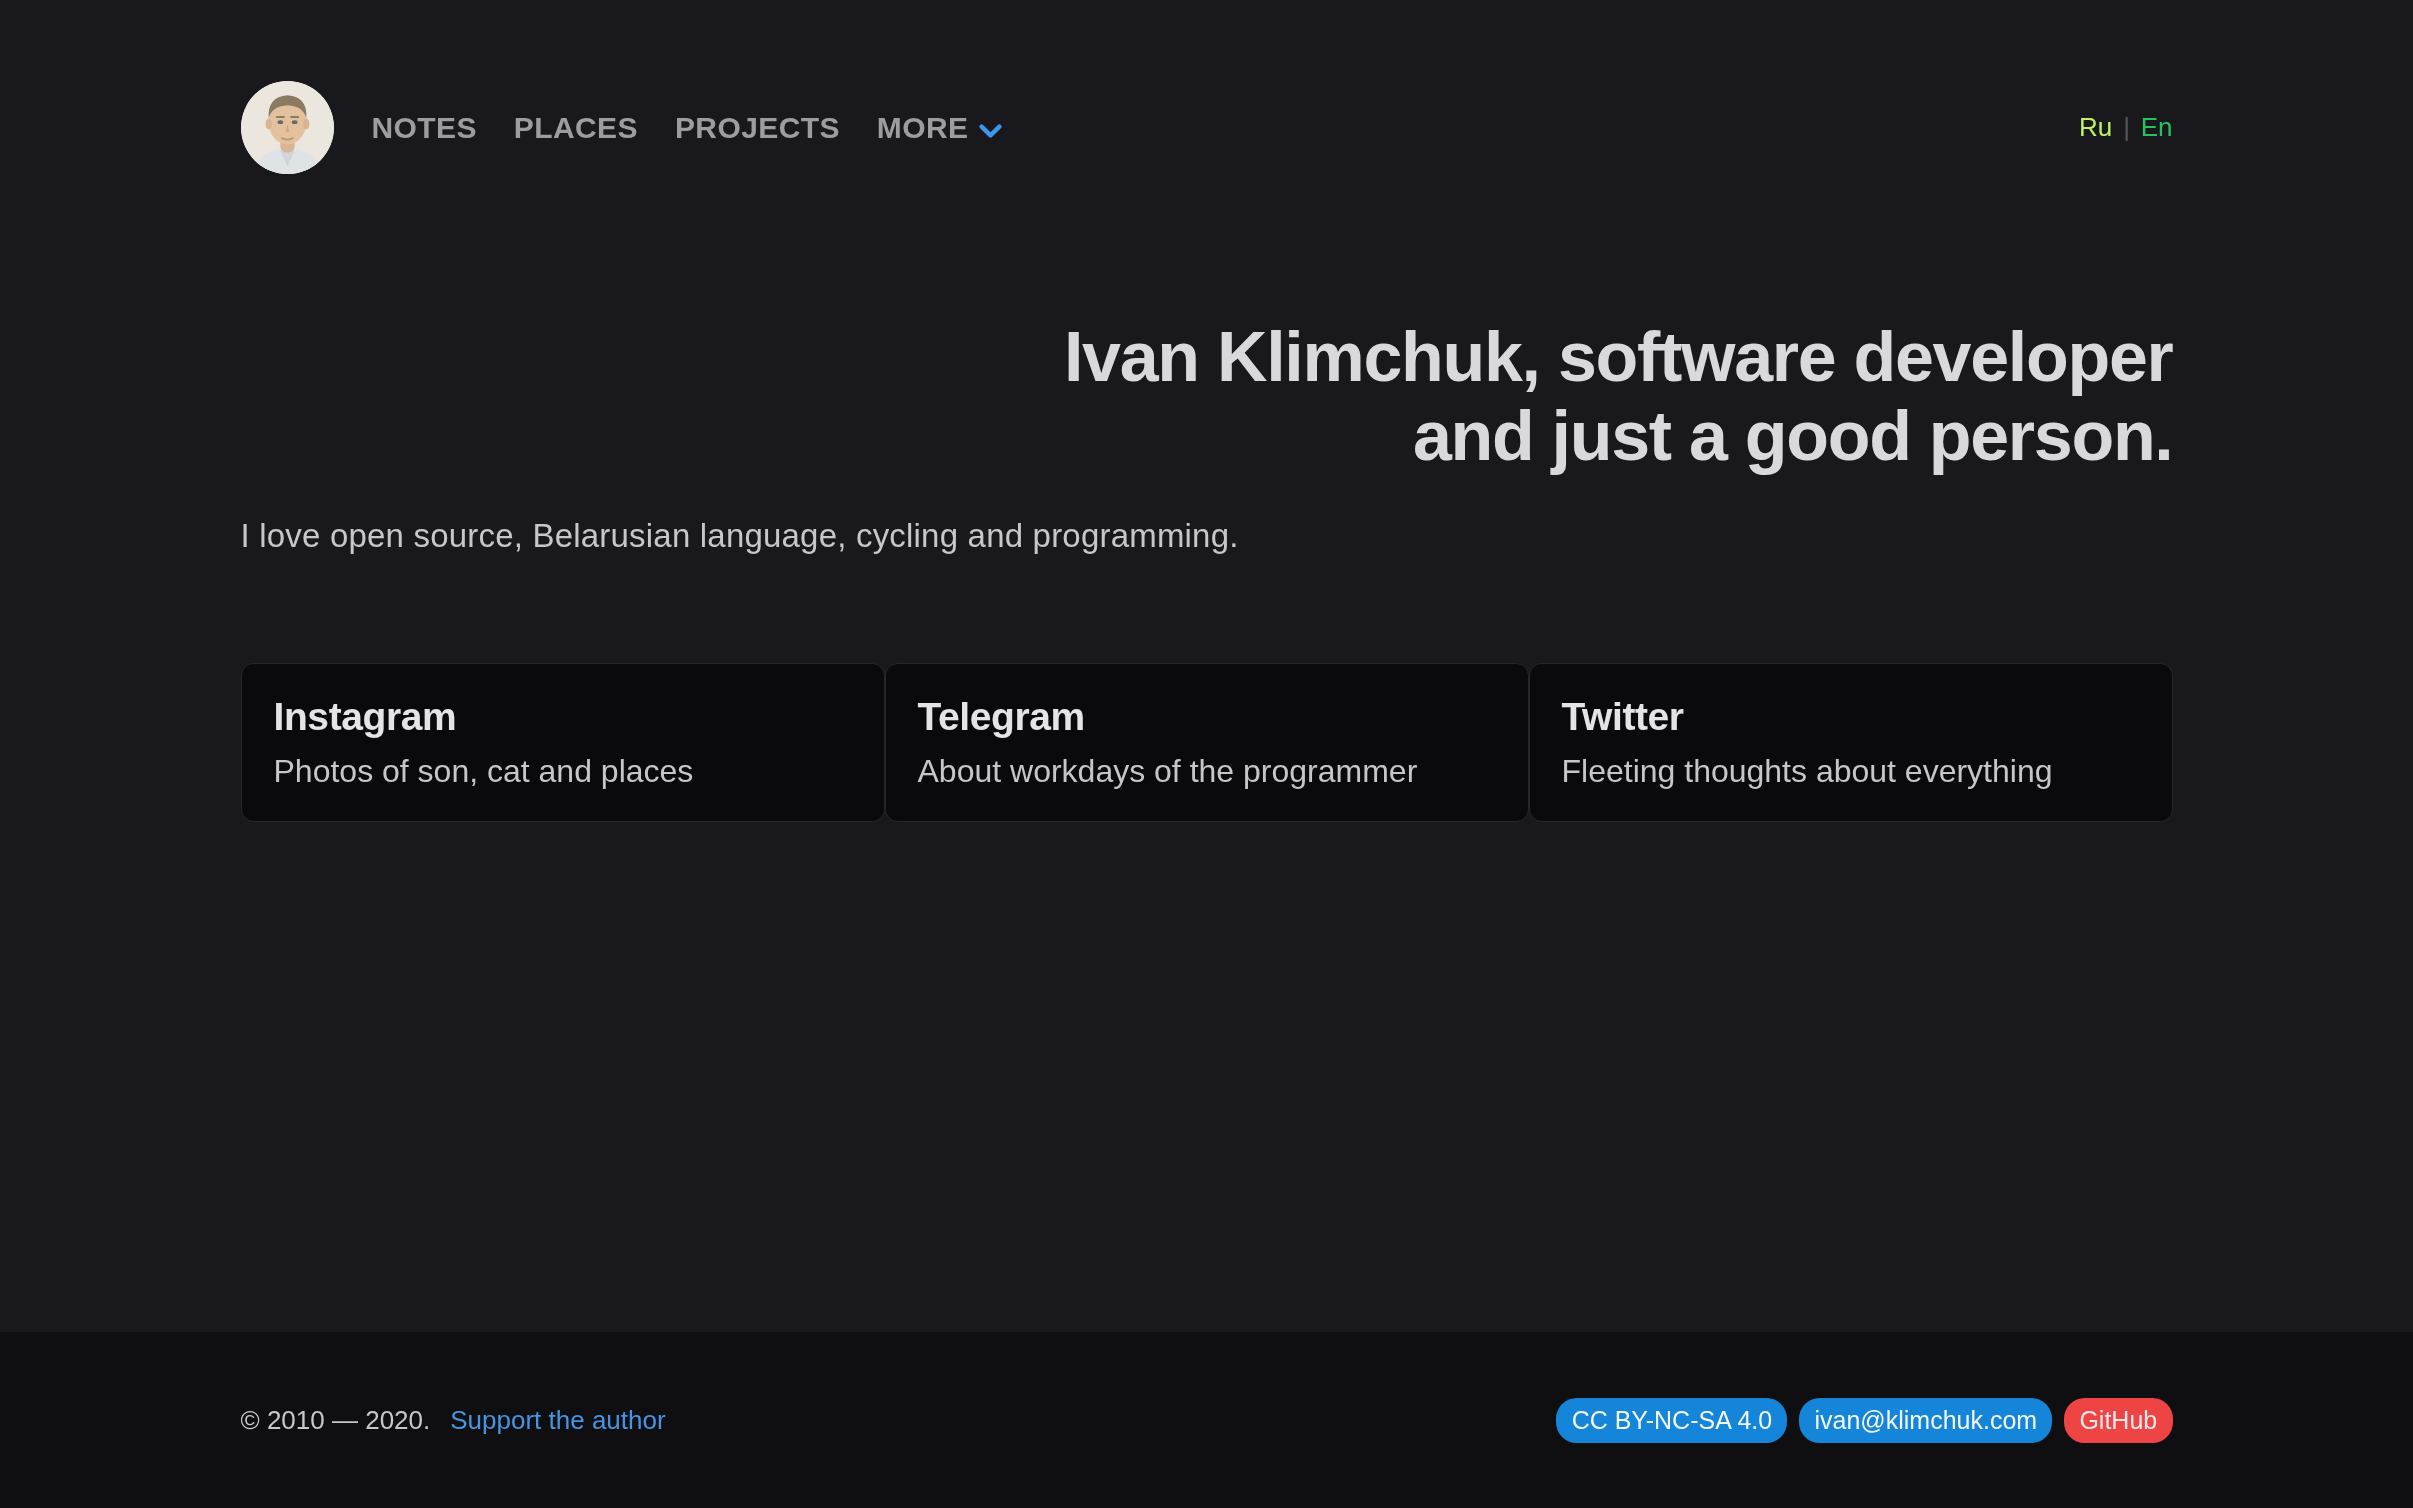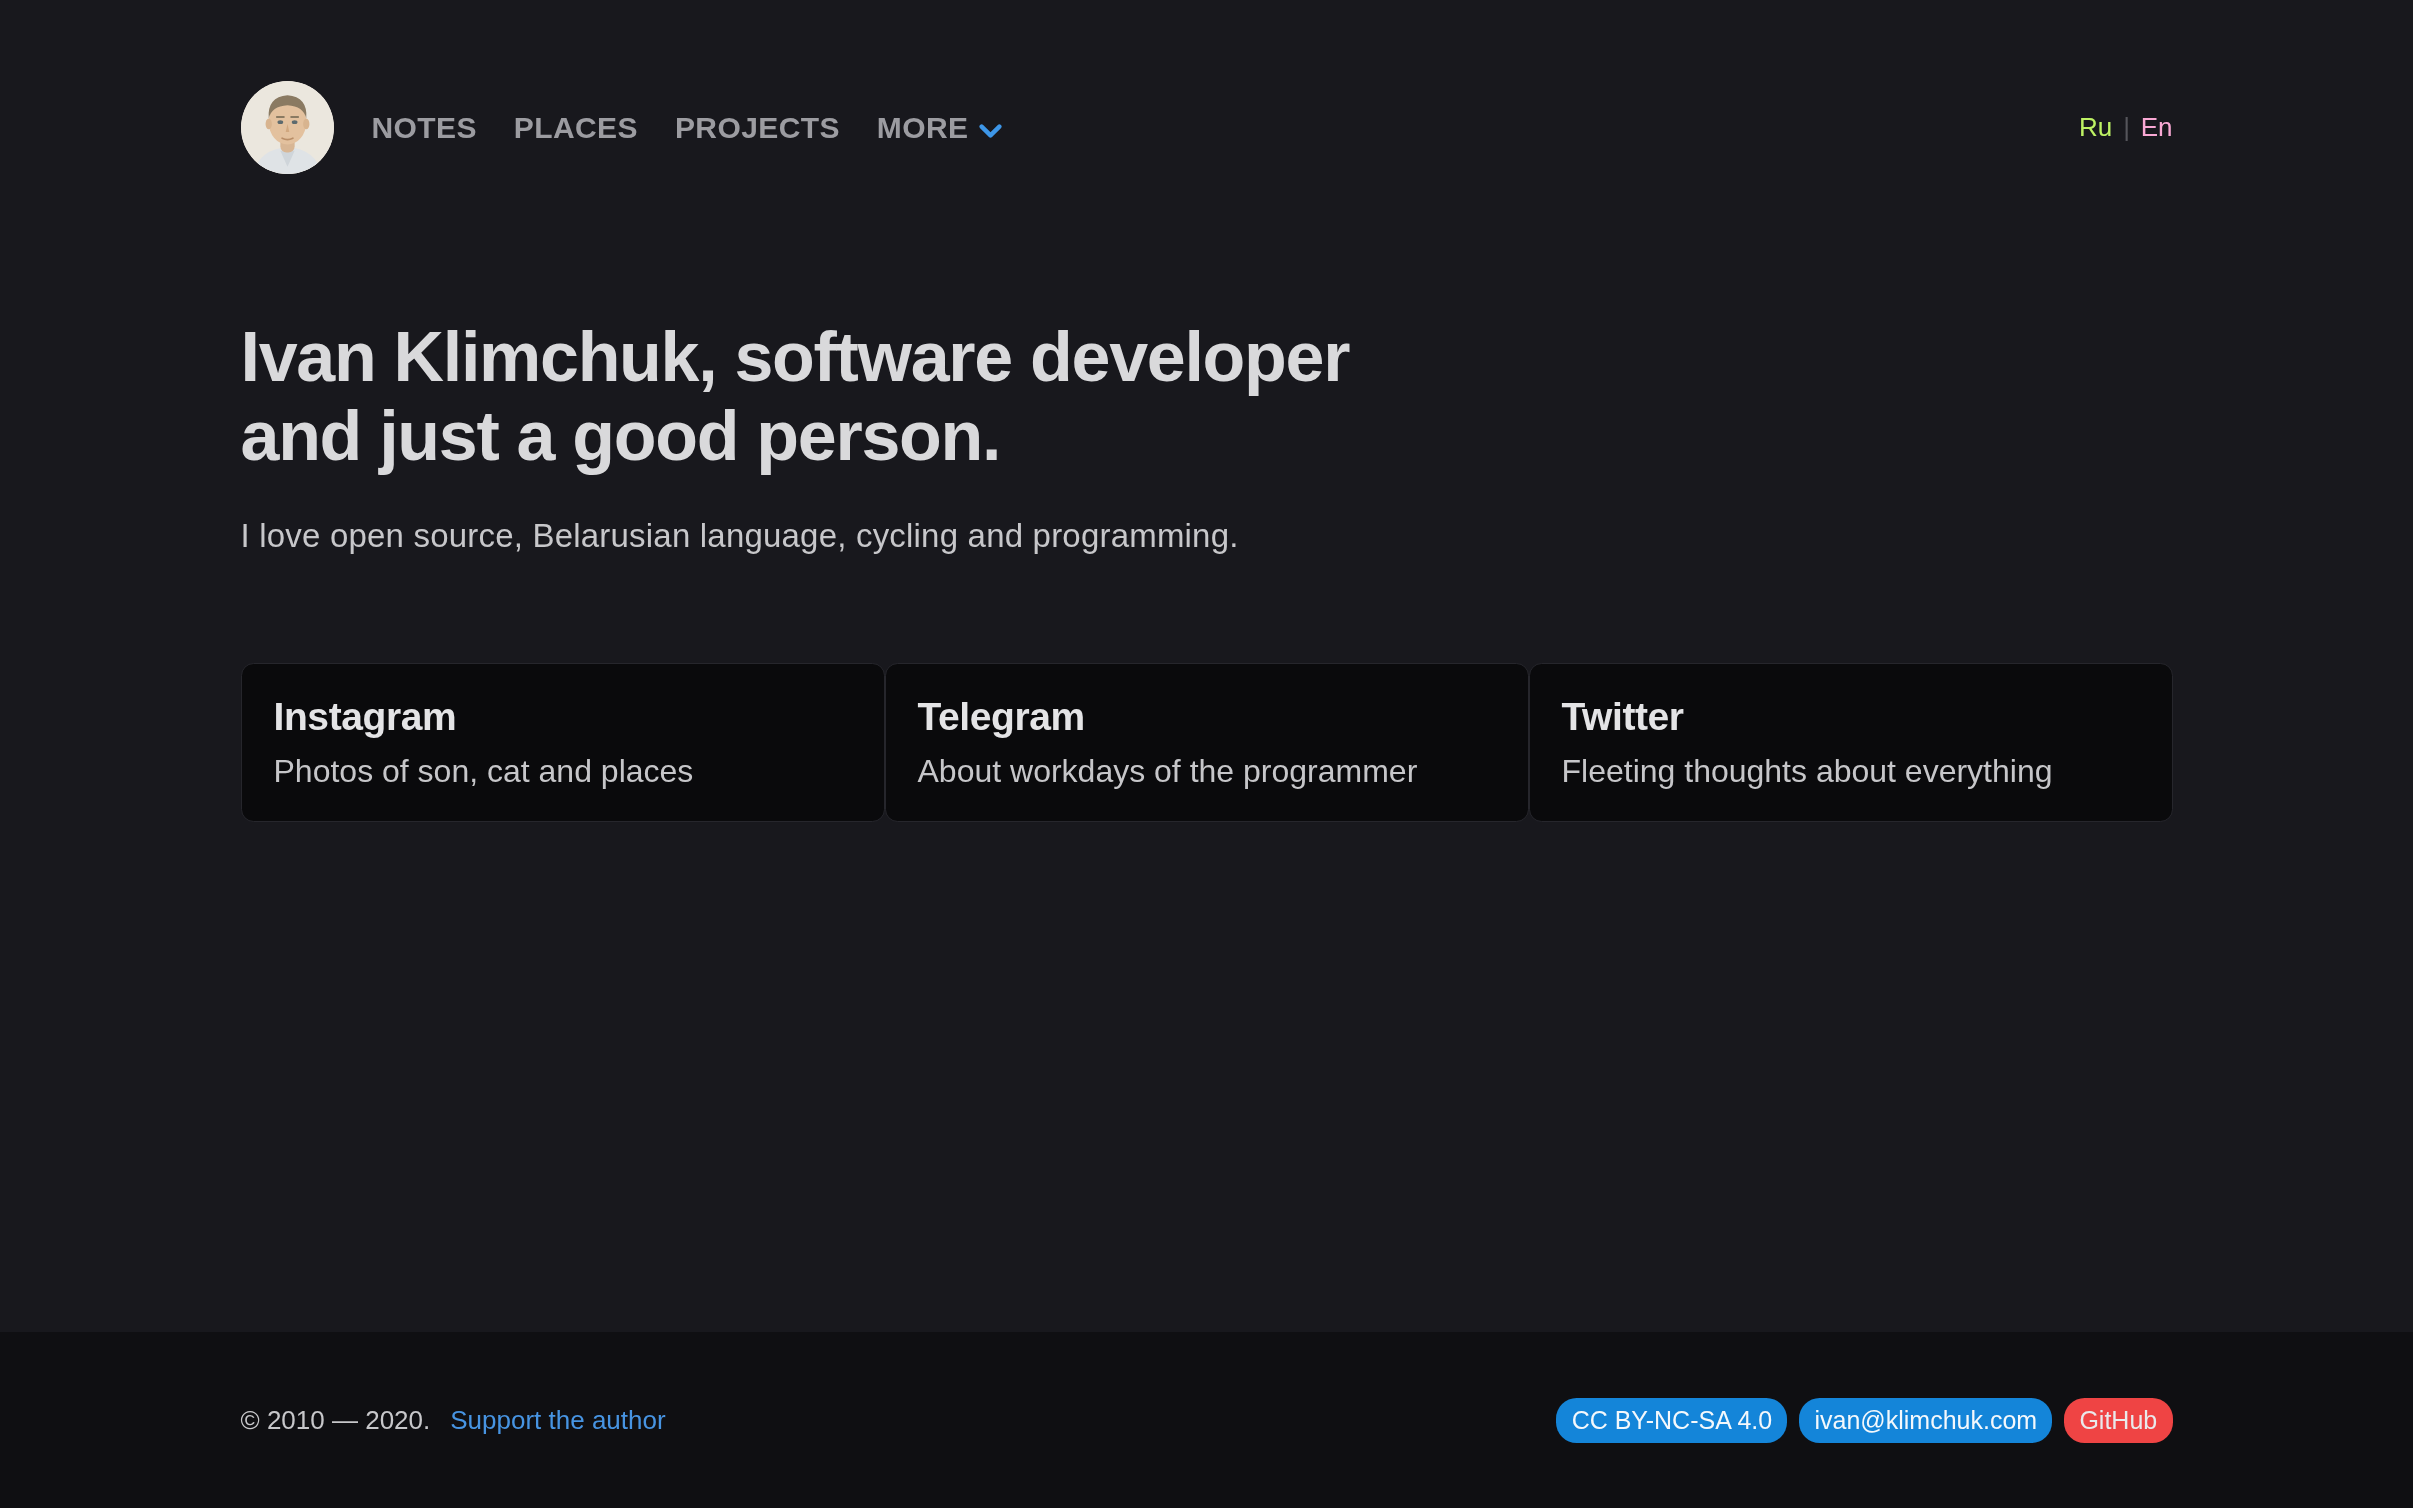--- a/index.html
+++ b/index.html
@@ -50,32 +50,32 @@
   .chevron { display: inline-block; margin-top: 3.6px; }
   .lang {
     margin-left: auto;
     font-size: 26px;
     display: flex;
     align-items: center;
     gap: 10.8px;
   }
   .lang-ru { color: #bef264; cursor: pointer; }
   .lang-divider { color: #55555b; }
-  .lang-en { color: #f9a8d4; cursor: pointer; }
+  .lang-en { color: #22c55e; cursor: pointer; }
 
   
   .hero-title {
     margin-top: 144px;
     color: #d9d9db;
     font-size: 70px;
     font-weight: 800;
     line-height: 1.13;
     letter-spacing: -1.3px;
   }
-  .hero-title span { display: block; }
+  .hero-title span { display: block; text-align: right; }
   .hero-subtitle {
     margin-top: 41px;
     color: #c7c7ca;
     font-size: 33px;
     font-weight: 400;
     letter-spacing: 0.2px;
   }
 
   
   .cards {

